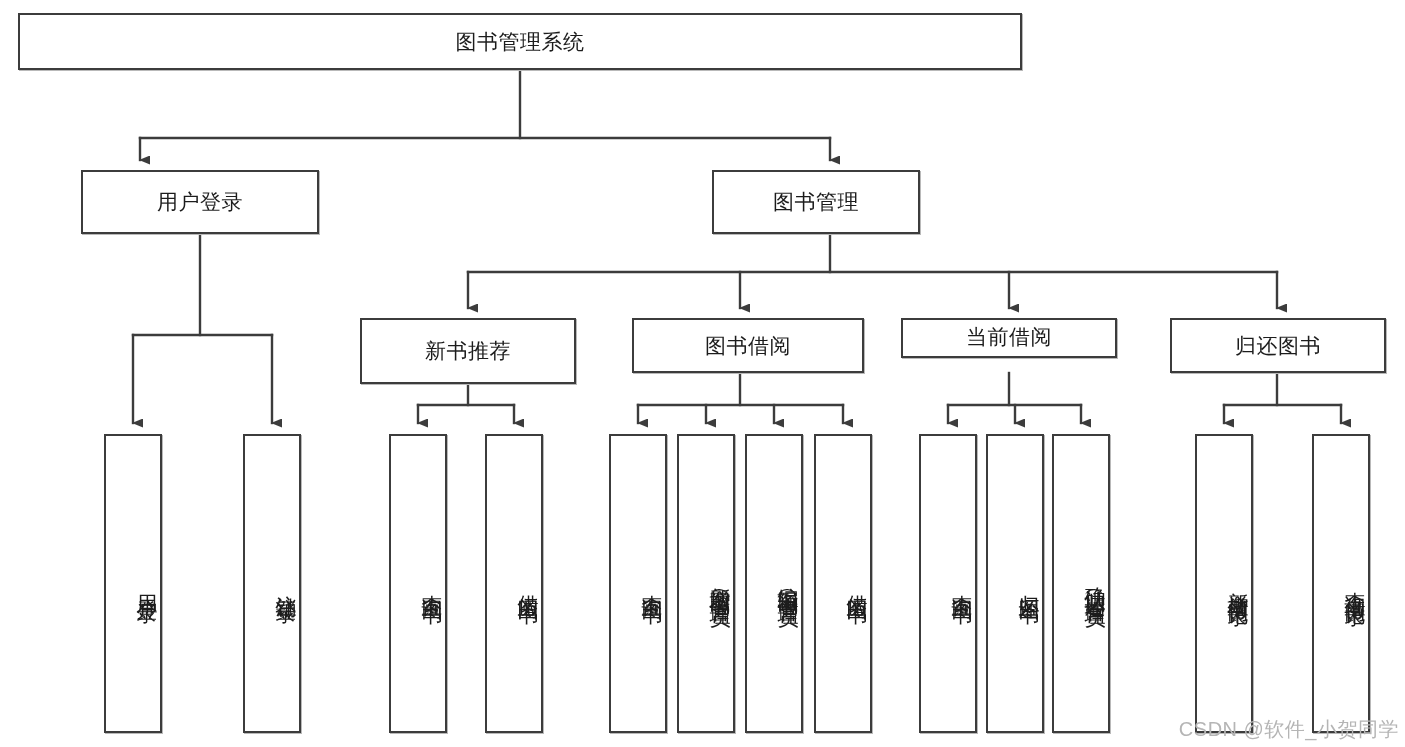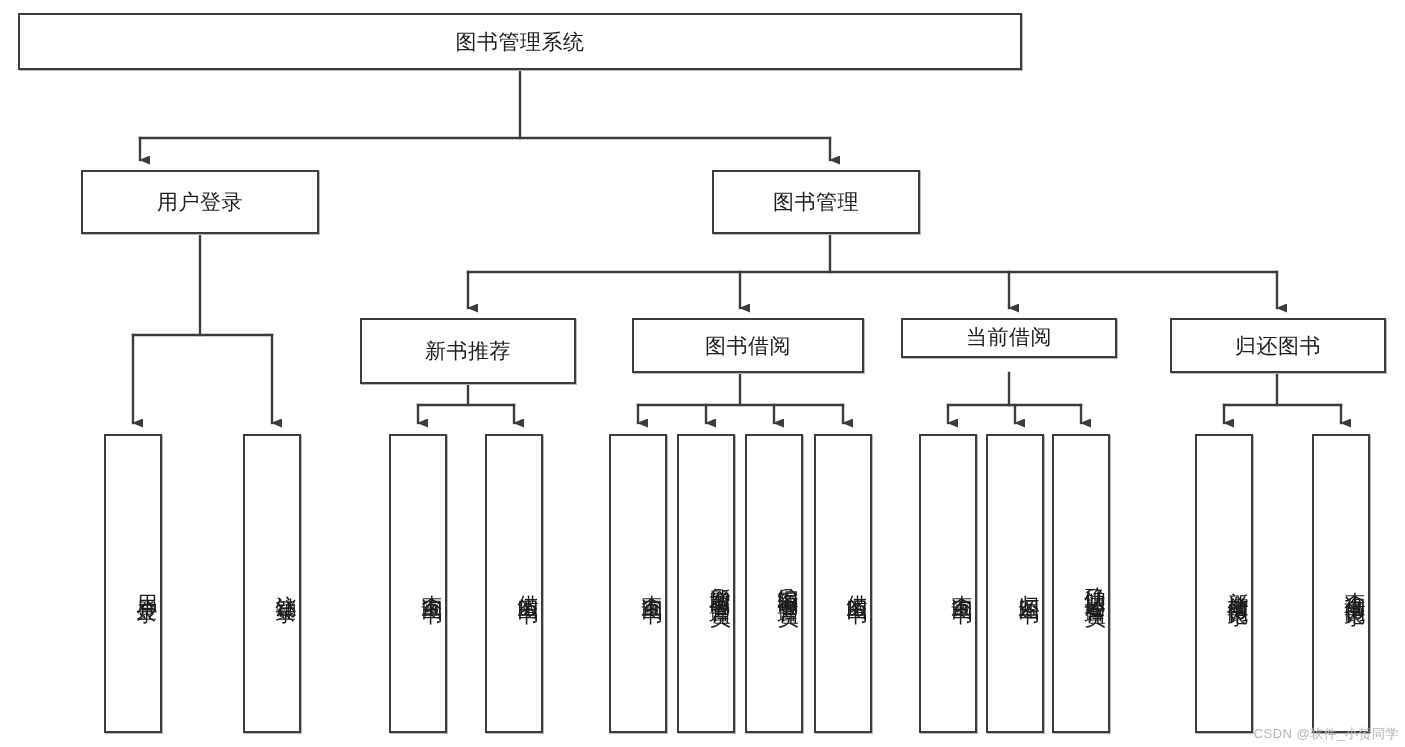--- a/index.html
+++ b/index.html
@@ -59,21 +59,21 @@
     white-space: nowrap;
   }
   .node.v .node-label {
     white-space: normal;
     text-align: center;
   }
   #watermark {
     position: absolute;
     right: 6px;
     bottom: 4px;
-    font-size: 13px;
+    font-size: 20px;
     color: #b5b5b5;
     letter-spacing: 0.5px;
     user-select: none;
     white-space: nowrap;
     text-align: center;
   }
 </style>
 </head>
 <body>
 

